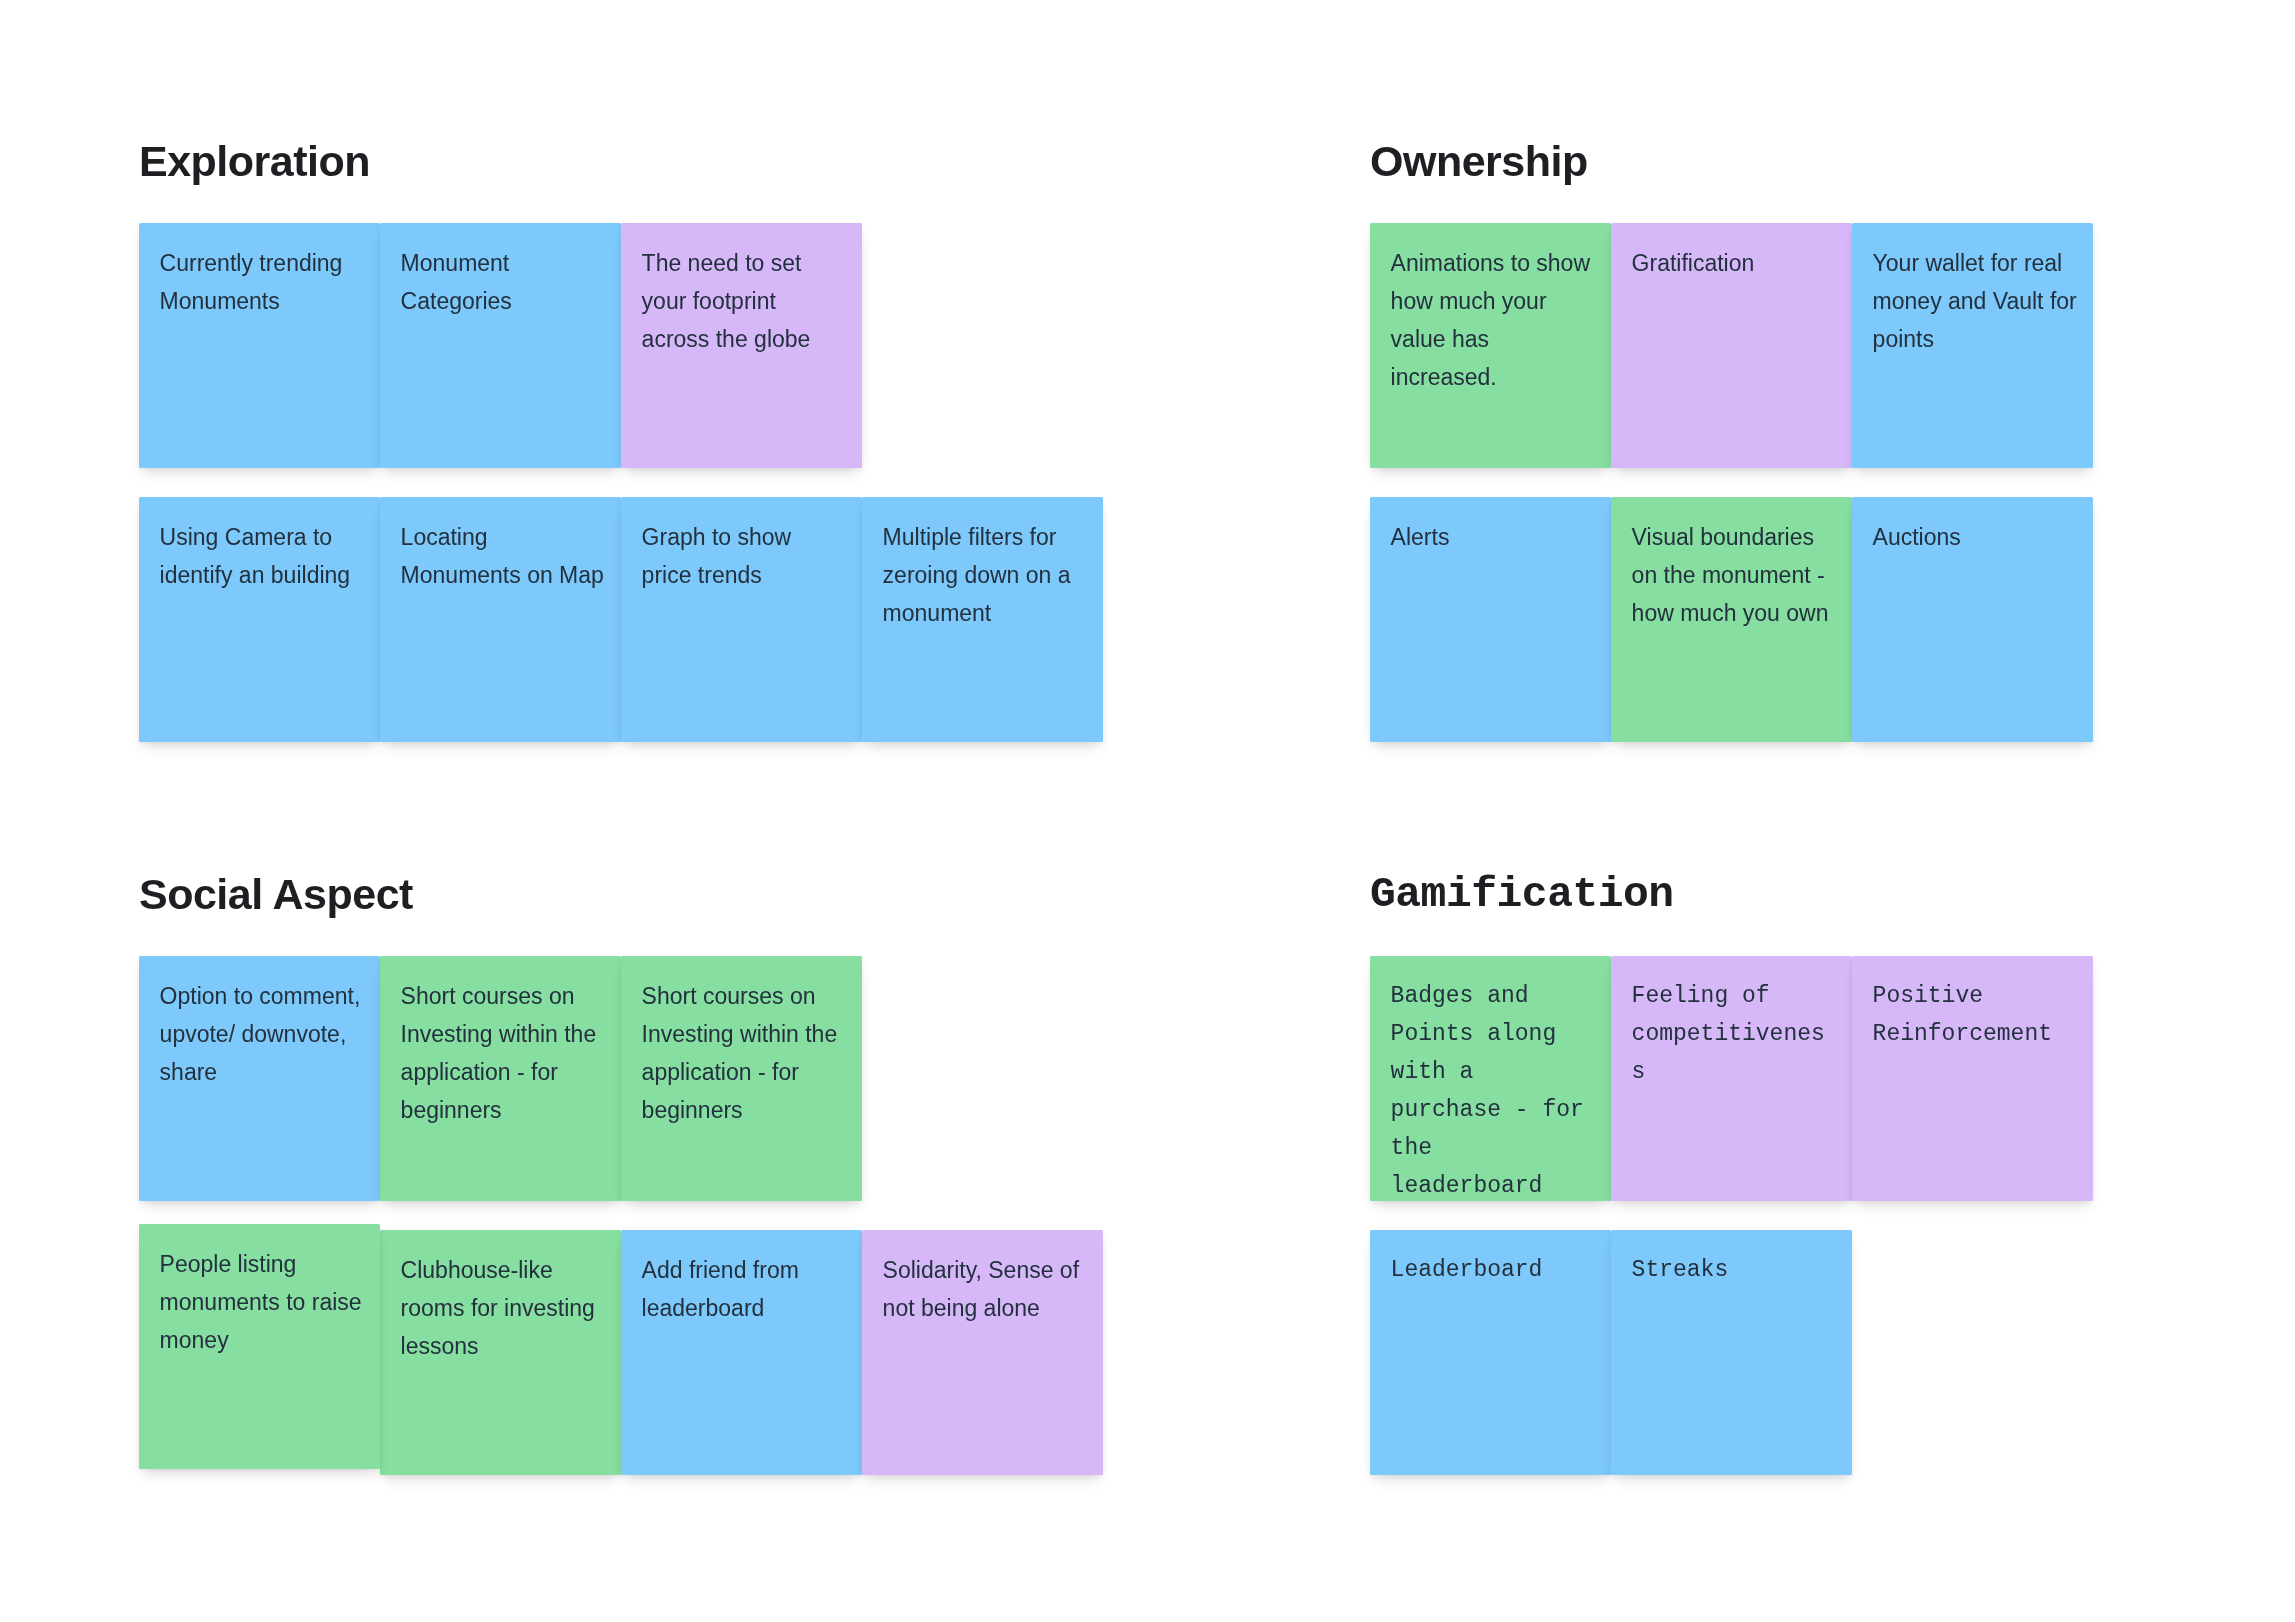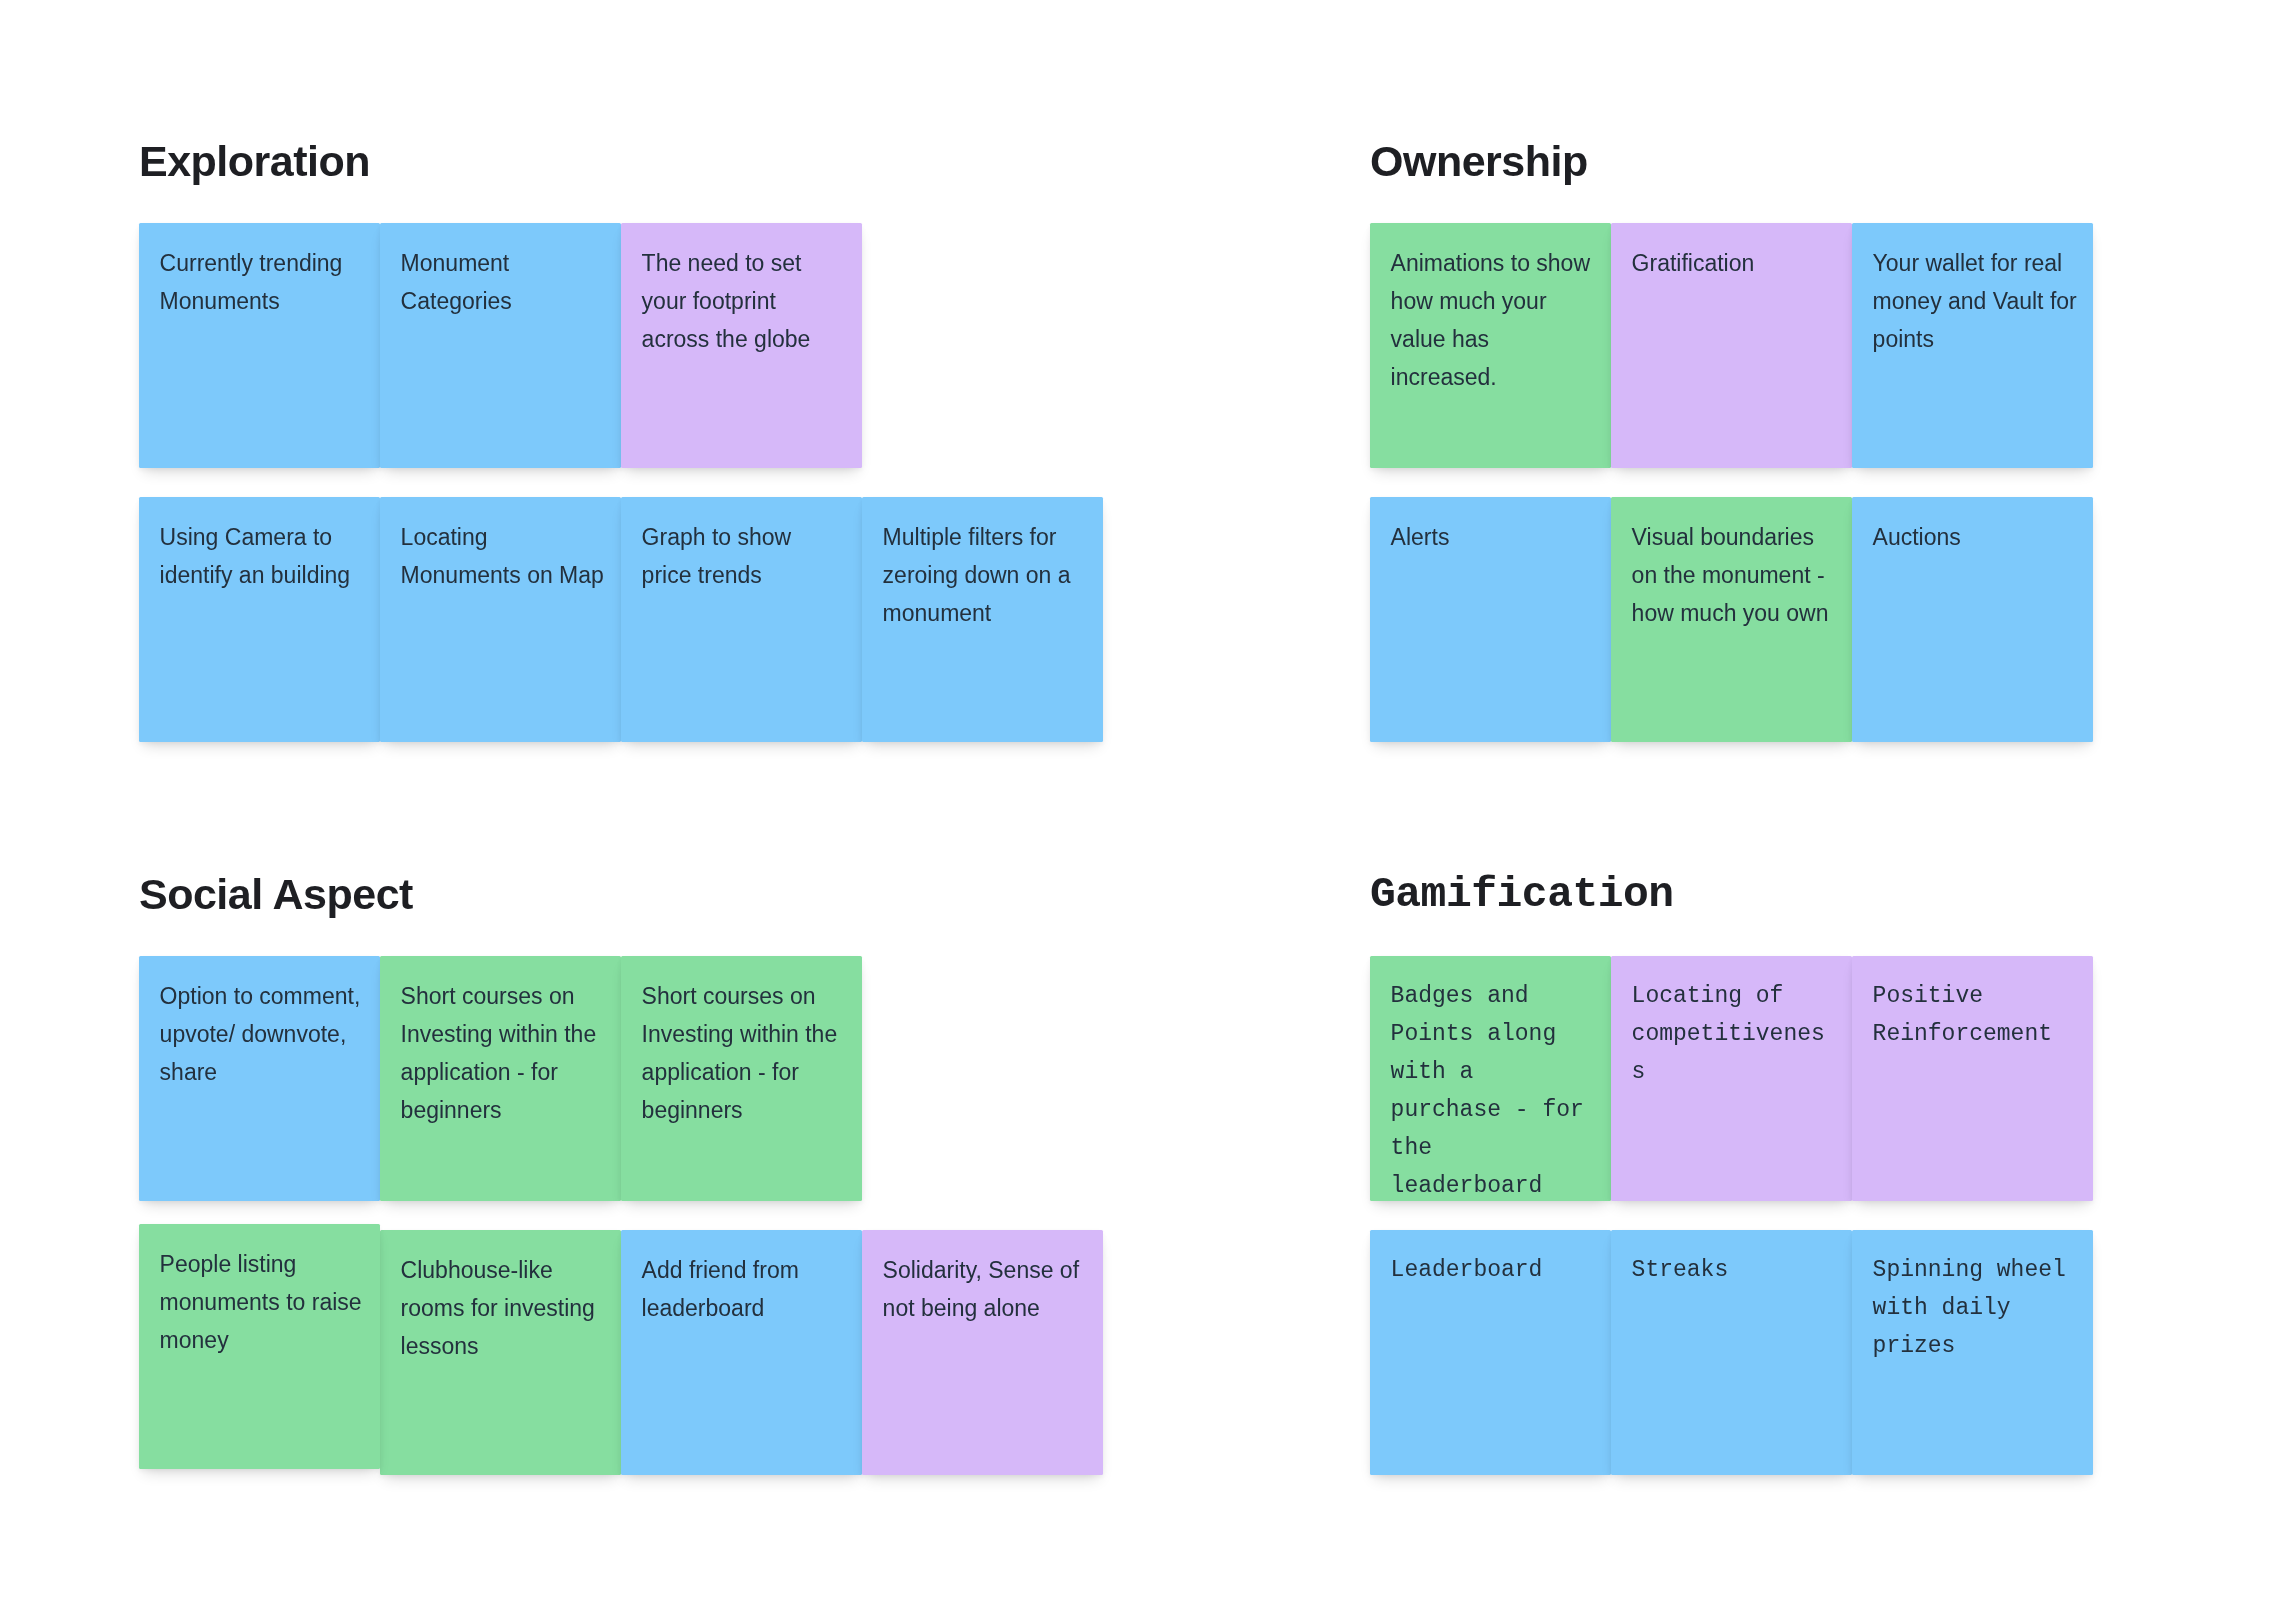--- a/index.html
+++ b/index.html
@@ -151,33 +151,30 @@
     </div>
   </div>
 
   <div class="section" id="sec-gamification">
     <div class="section-title">Gamification</div>
     <div class="row row-1">
       <div class="note" data-color="green">
         <div class="note-text">Badges and Points along with a purchase - for the leaderboard</div>
       </div>
       <div class="note" data-color="violet">
-        <div class="note-text">Locating of competitiveness</div>
+        <div class="note-text">Feeling of competitiveness</div>
       </div>
       <div class="note" data-color="violet">
         <div class="note-text">Positive Reinforcement</div>
       </div>
     </div>
     <div class="row row-2">
       <div class="note" data-color="blue">
         <div class="note-text">Leaderboard</div>
       </div>
       <div class="note" data-color="blue">
         <div class="note-text">Streaks</div>
       </div>
-      <div class="note" data-color="blue">
-        <div class="note-text">Spinning wheel with daily prizes</div>
-      </div>
     </div>
   </div>
 
 </div>
 
 
 </body></html>

